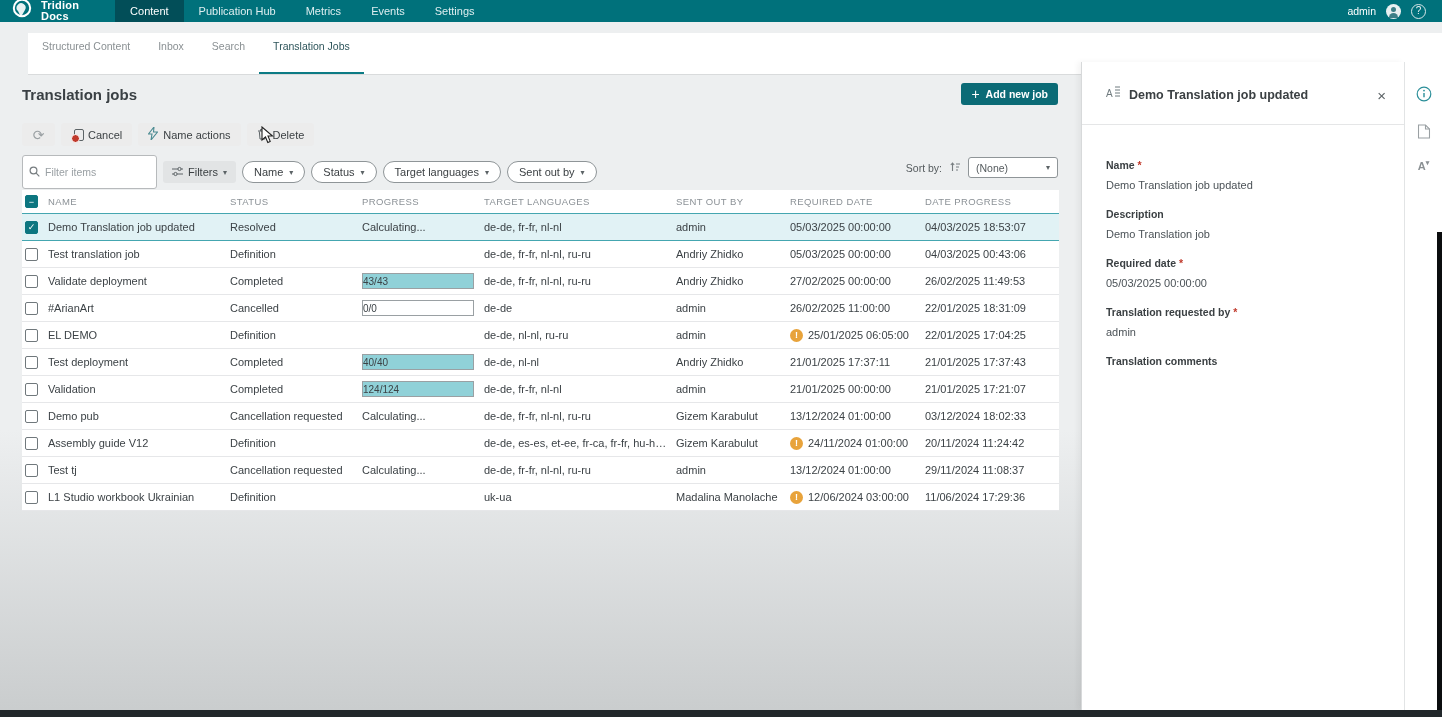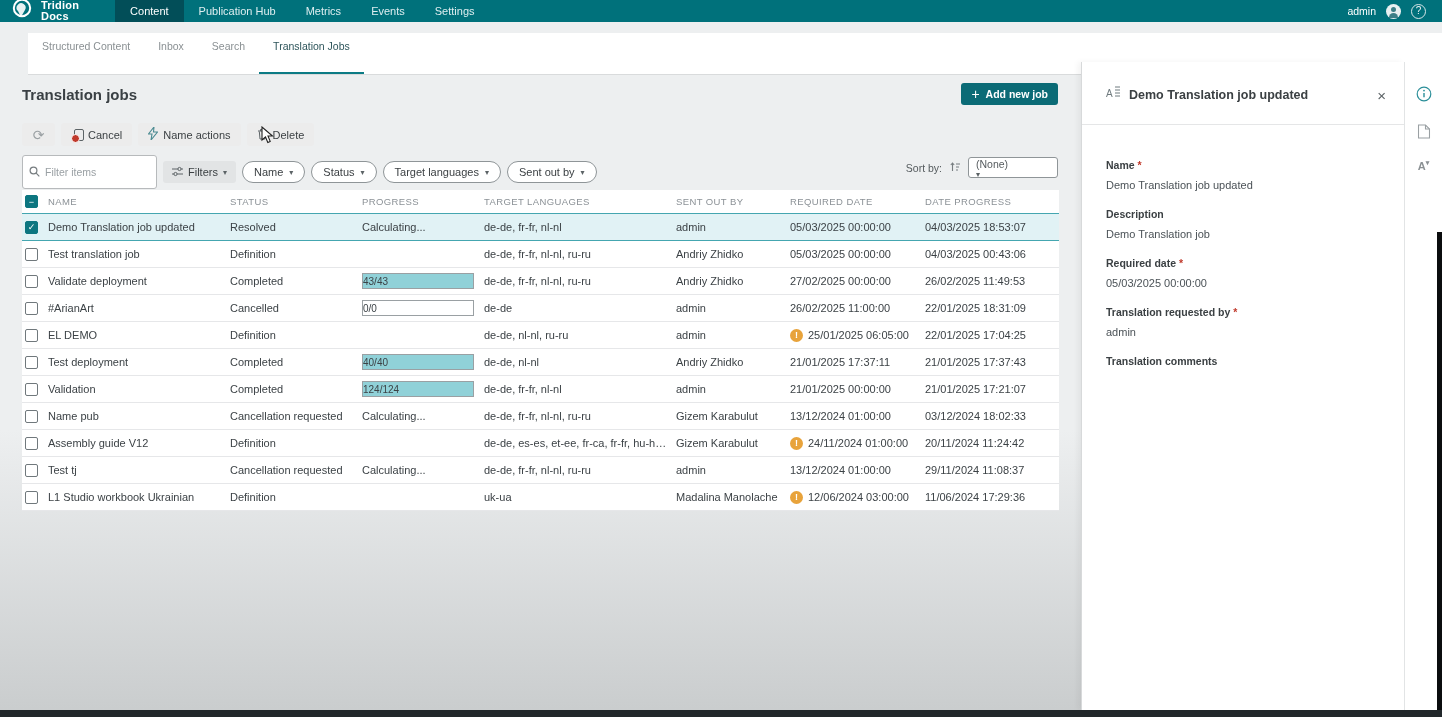--- a/index.html
+++ b/index.html
@@ -59,22 +59,22 @@
   .search input::placeholder { color:#9aa0a4; }
   .filters-btn { height:22px; background:#e2e4e5; border:none; border-radius:3px; font-size:11px;
                  color:#3c4144; display:flex; align-items:center; gap:5px; padding:0 9px; font-family:inherit; }
   .pill { height:22px; border:1px solid #8f9598; border-radius:11px; background:#fff; font-size:11px;
           color:#3c4144; display:flex; align-items:center; gap:6px; padding:0 11px; font-family:inherit; }
   .caret { font-size:8px; color:#5c6366; }
 
   .sortgroup { position:absolute; right:23px; top:95px; display:flex; align-items:center; gap:7px; }
   .sortlabel { font-size:10.5px; color:#555b5e; }
   .sortselect { width:90px; height:21px; border:1px solid #8f9598; border-radius:3px; background:#fff;
-                display:flex; align-items:flex-start; justify-content:space-between; padding:0 7px;
-                font-size:10.5px; color:#555b5e;flex-direction:column; }
+                display:flex; align-items:center; justify-content:space-between; padding:0 7px;
+                font-size:10.5px; color:#555b5e; }
 
   
   .table { position:absolute; left:22px; top:128px; width:1037px; background:#fff; }
   .trow { display:grid; grid-template-columns:26px 182px 132px 122px 192px 114px 135px 134px;
           align-items:center; height:27px; border-bottom:1px solid #e6e7e9; font-size:11px; color:#3c4246; }
   .trow.head { height:24px; border-bottom:1px solid #d4d6d8; font-size:9.5px; color:#8b9196;
                letter-spacing:.4px; }
   .trow.selected { background:#e1f2f5; border-top:1px solid #44a6b0; border-bottom:1px solid #44a6b0;
                    height:28px; margin-top:-1px; }
   .cell { padding-right:8px; white-space:nowrap; overflow:hidden; text-overflow:ellipsis; }
@@ -377,21 +377,21 @@
           <div class="cell">admin</div>
           <div class="cell reqcell">
             <span>21/01/2025 00:00:00</span>
           </div>
           <div class="cell">21/01/2025 17:21:07</div>
         </div>
         <div class="trow">
           <div class="cbcell">
             <span class="cb"></span>
           </div>
-          <div class="cell">Name pub</div>
+          <div class="cell">Demo pub</div>
           <div class="cell">Cancellation requested</div>
           <div class="cell">Calculating...</div>
           <div class="cell">de-de, fr-fr, nl-nl, ru-ru</div>
           <div class="cell">Gizem Karabulut</div>
           <div class="cell reqcell">
             <span>13/12/2024 01:00:00</span>
           </div>
           <div class="cell">03/12/2024 18:02:33</div>
         </div>
         <div class="trow">

